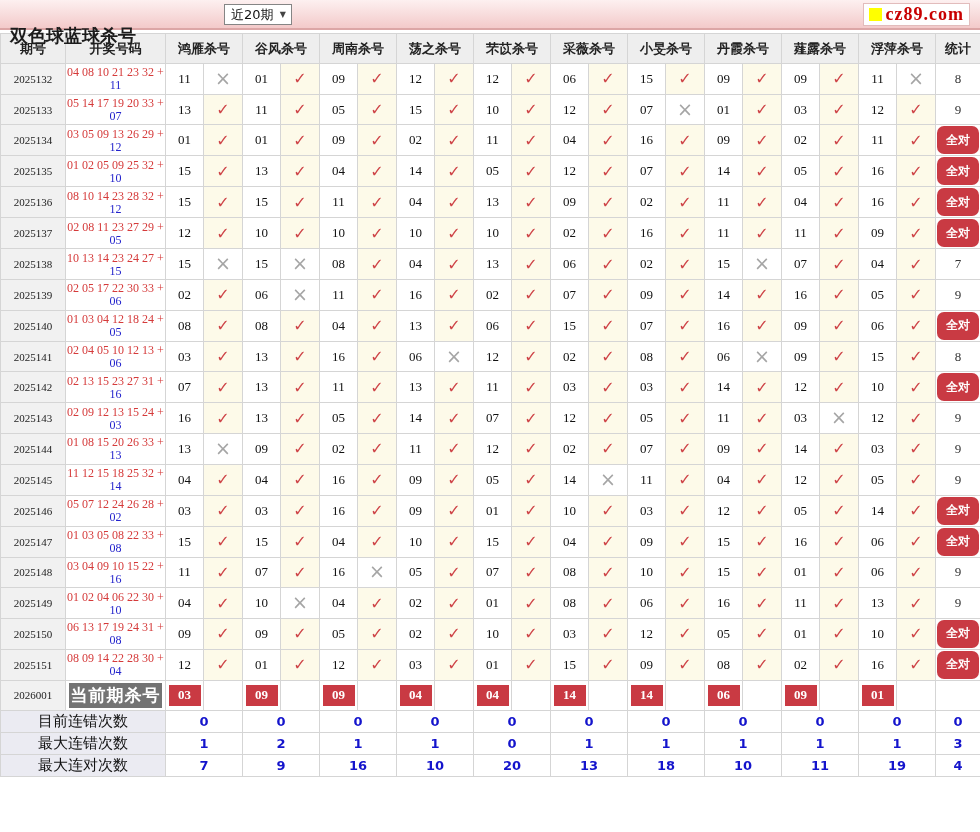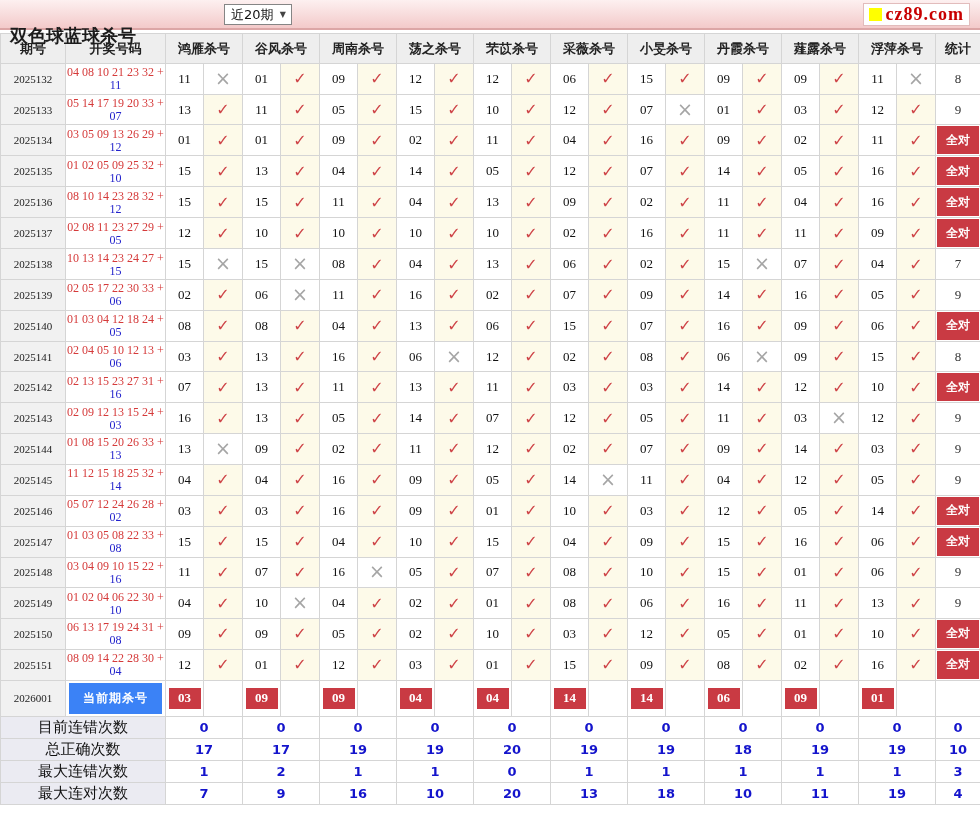--- a/index.html
+++ b/index.html
@@ -53,28 +53,28 @@
   td.mark-cell.ok { background:#fdfae9; }
   td.mark-cell.bad { background:#fff; }
   td.mark-cell.empty { background:#fff; }
   .glyph-ok  { color:#ce4347; font-size:16px; font-weight:bold; }
   .glyph-bad { color:#a5a5a5; font-size:19px; line-height:19px; }
   td.stat-cell { font-size:13px; color:#333; background:#fff; }
   td.stat-cell.full { padding:1px; }
   .full-badge {
     margin:0 auto; width:100%; height:28px; background:#c93a43;
     color:#fff; font-size:12px; font-weight:bold;
-    display:flex; align-items:center; justify-content:center;
+    display:flex; align-items:center; justify-content:center;border-radius:7px;
   }
 
   tr.current-row { height:27px; }
   td.cur-label-cell { background:#fff; padding:2px 3px; }
   .cur-label-badge {
-    width:100%; height:31px; background:#3b82f6; color:#fff;
-    font-size:12px; font-weight:bold; letter-spacing:1px;
+    width:100%; height:25px; background:#737373; color:#fff;
+    font-size:17px; font-weight:bold; letter-spacing:1px;
     display:flex; align-items:center; justify-content:center;
   }
   td.cur-kill-cell { background:#fff; }
   .cur-num-badge {
     margin:0 auto; width:32px; height:21px; background:#c93a43; color:#fff;
     font-size:13px; font-weight:bold;
     display:flex; align-items:center; justify-content:center;
   }
 
   tr.summary-row { height:22px; }
@@ -778,34 +778,20 @@
         <td class="sum-val" colspan="2">0</td>
         <td class="sum-val" colspan="2">0</td>
         <td class="sum-val" colspan="2">0</td>
         <td class="sum-val" colspan="2">0</td>
         <td class="sum-val" colspan="2">0</td>
         <td class="sum-val" colspan="2">0</td>
         <td class="sum-val" colspan="2">0</td>
         <td class="sum-val">0</td>
       </tr>
       <tr class="summary-row">
-        <td class="sum-label" colspan="2">总正确次数</td>
-        <td class="sum-val" colspan="2">17</td>
-        <td class="sum-val" colspan="2">17</td>
-        <td class="sum-val" colspan="2">19</td>
-        <td class="sum-val" colspan="2">19</td>
-        <td class="sum-val" colspan="2">20</td>
-        <td class="sum-val" colspan="2">19</td>
-        <td class="sum-val" colspan="2">19</td>
-        <td class="sum-val" colspan="2">18</td>
-        <td class="sum-val" colspan="2">19</td>
-        <td class="sum-val" colspan="2">19</td>
-        <td class="sum-val">10</td>
-      </tr>
-      <tr class="summary-row">
         <td class="sum-label" colspan="2">最大连错次数</td>
         <td class="sum-val" colspan="2">1</td>
         <td class="sum-val" colspan="2">2</td>
         <td class="sum-val" colspan="2">1</td>
         <td class="sum-val" colspan="2">1</td>
         <td class="sum-val" colspan="2">0</td>
         <td class="sum-val" colspan="2">1</td>
         <td class="sum-val" colspan="2">1</td>
         <td class="sum-val" colspan="2">1</td>
         <td class="sum-val" colspan="2">1</td>

